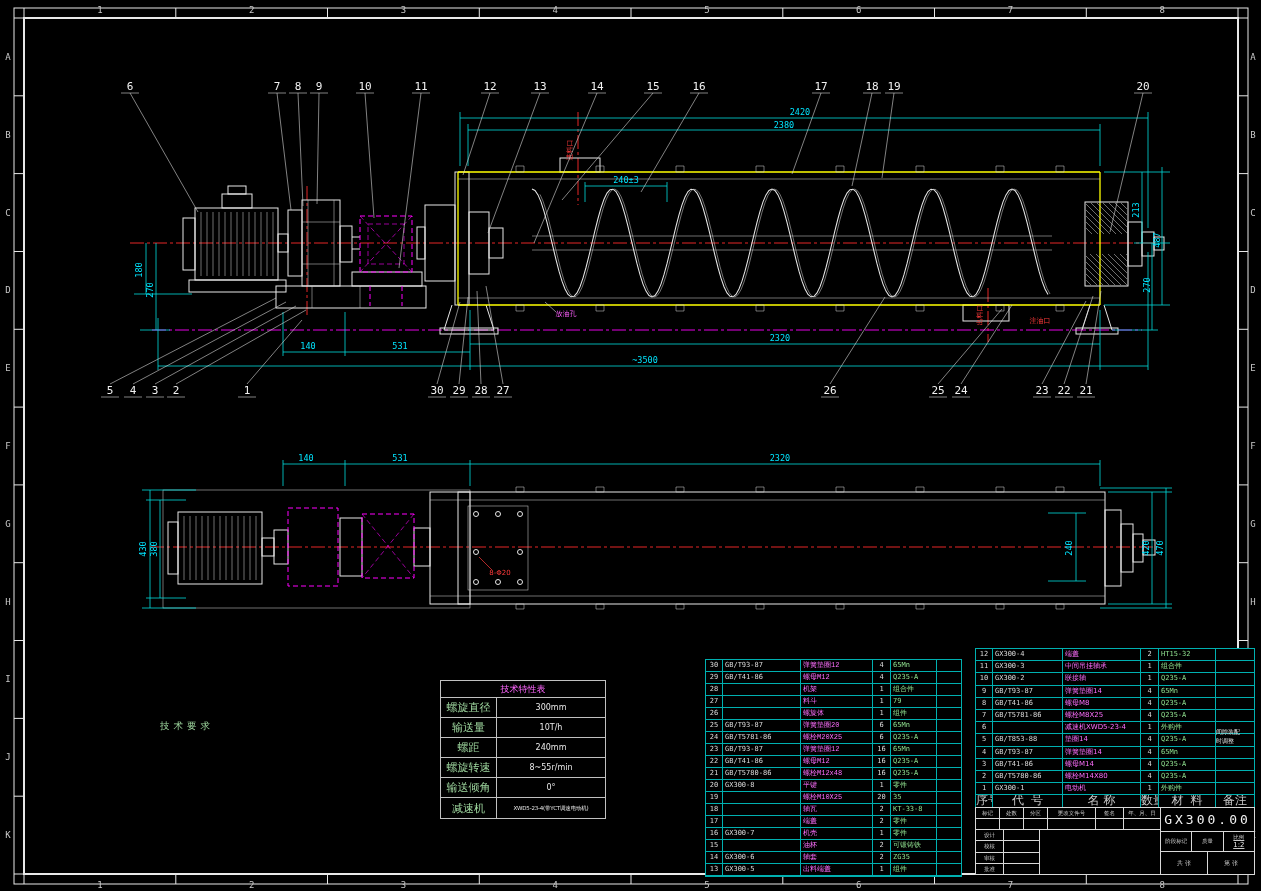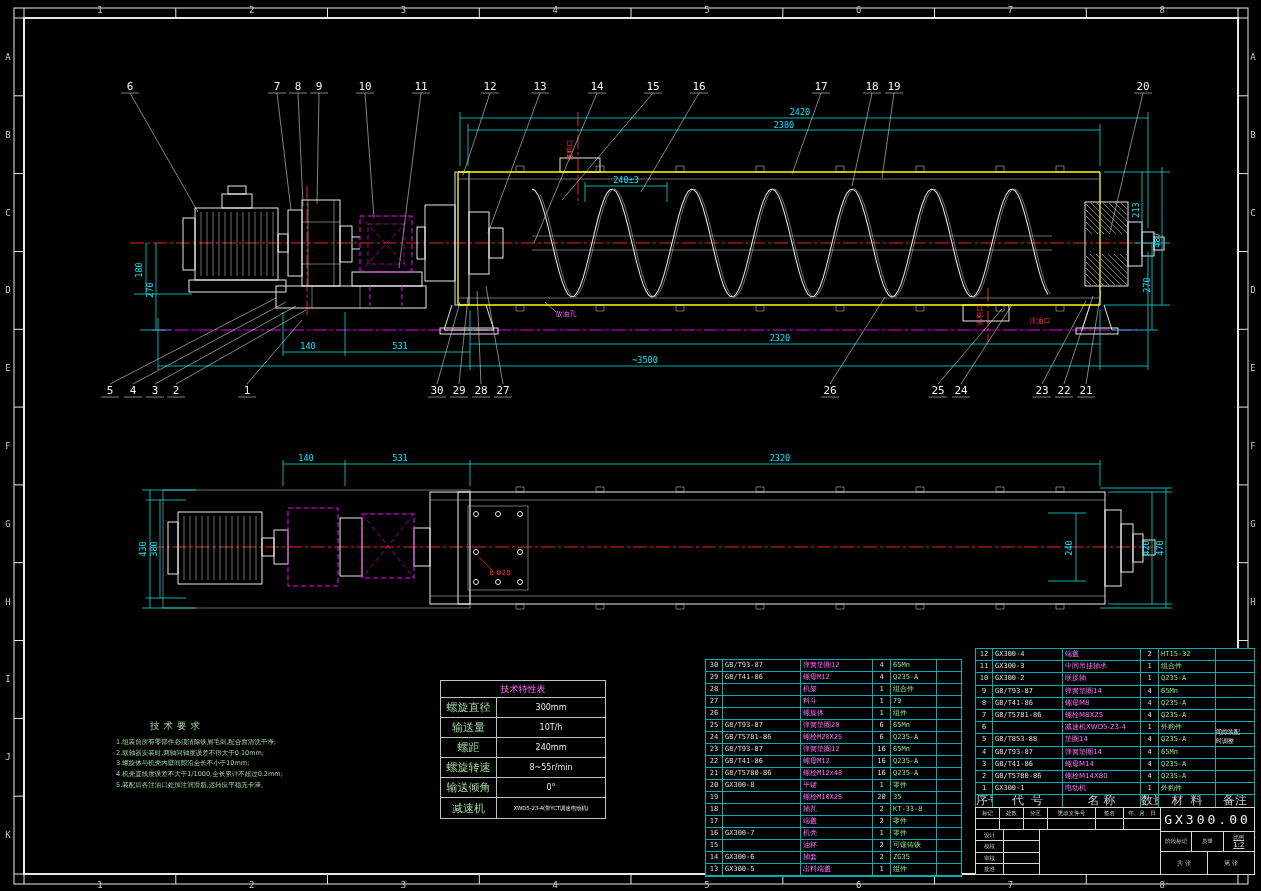--- a/index.html
+++ b/index.html
@@ -36,21 +36,21 @@
     border-bottom:1px solid #c0c0c0;}
   .spec-row{display:flex;height:20px;border-bottom:1px solid #c0c0c0;box-sizing:border-box;}
   .spec-row:last-child{border-bottom:none;text-align:right;}
   .spec-label{width:56px;border-right:1px solid #c0c0c0;color:#9fd89f;font-size:11px;
     display:flex;align-items:center;justify-content:center;box-sizing:border-box;white-space:nowrap;overflow:hidden;}
   .spec-value{flex:1;color:#e8e8e8;font-size:8px;display:flex;align-items:center;justify-content:center;
     white-space:nowrap;overflow:hidden;}
   .spec-row:last-child .spec-value{font-size:5.5px;letter-spacing:-.2px;}
 
   
-  #techreq{position:absolute;left:116px;top:720px;width:215px;color:#9fd89f;}
+  #techreq{position:absolute;left:126px;top:720px;width:215px;color:#9fd89f;}
   #techreq .tr-title{font-size:9.5px;margin-left:34px;margin-bottom:4px;letter-spacing:4px;color:#9fd89f;}
   #techreq .tr-item{font-size:6.5px;line-height:1.65;white-space:nowrap;overflow:hidden;}
 
   
   .bom{position:absolute;border:1px solid #00b0b0;box-sizing:border-box;background:#000;}
   #bom-left{left:705px;top:659px;width:257px;}
   #bom-right{left:975px;top:648px;width:280px;}
   .bom-row{display:flex;height:12px;border-bottom:1px solid #00b0b0;box-sizing:border-box;}
   #bom-right .bom-row{height:12.2px;}
   .bom-row > div{border-right:1px solid #00b0b0;box-sizing:border-box;font-size:7px;
@@ -354,28 +354,20 @@
     <text class="dim" x="1072" y="548" transform="rotate(-90 1072 548)">240</text>
     <text class="dim" x="1149" y="548" transform="rotate(-90 1149 548)">420</text>
     <text class="dim" x="1163" y="548" transform="rotate(-90 1163 548)">470</text>
     <text class="redv" x="500" y="575">8-Φ20</text>
   </g>
   <path class="sRs" d="M492,570L479,557"></path>
 </svg>
 
 <div id="techreq">
   <div class="tr-title">技术要求</div>
-  <div>
-
-  <div class="tr-item">1.组装前所有零部件必须清除铁屑毛刺,配合面清洗干净;</div>
-        <div class="tr-item">2.联轴器安装时,两轴同轴度误差不得大于0.10mm;</div>
-        <div class="tr-item">3.螺旋体与机壳内壁间隙沿全长不小于10mm;</div>
-        <div class="tr-item">4.机壳直线度误差不大于1/1000,全长累计不超过0.2mm;</div>
-        <div class="tr-item">5.装配后各注油口处加注润滑脂,运转应平稳无卡滞。</div>
-      </div>
 </div>
 
 <div id="spec">
   <div class="spec-title">技术特性表</div>
   <div>
 
       <div class="spec-row">
         <div class="spec-label">螺旋直径</div>
         <div class="spec-value">300mm</div>
       </div>

